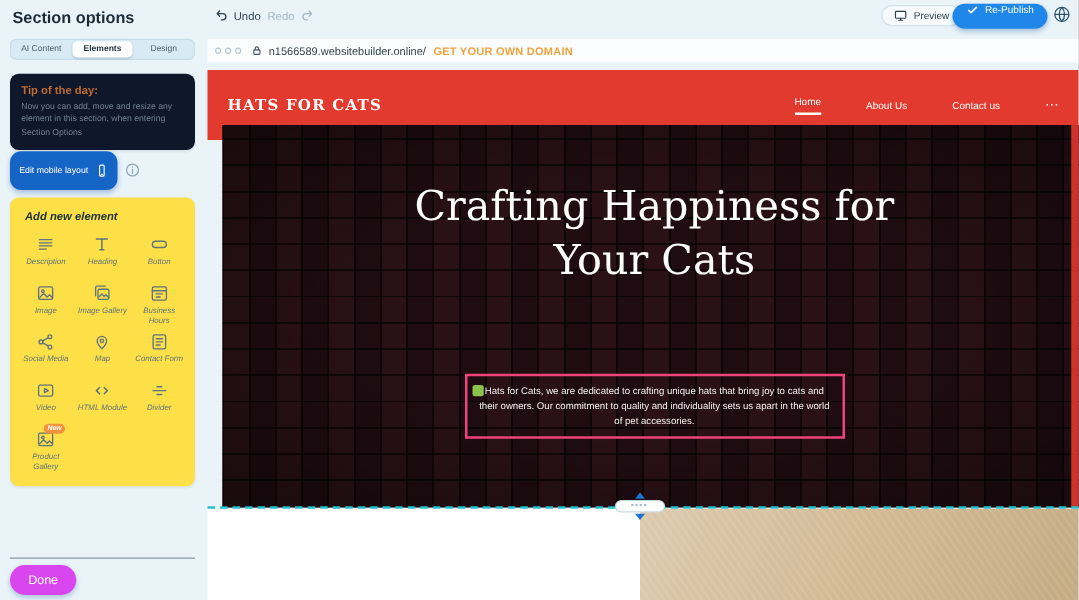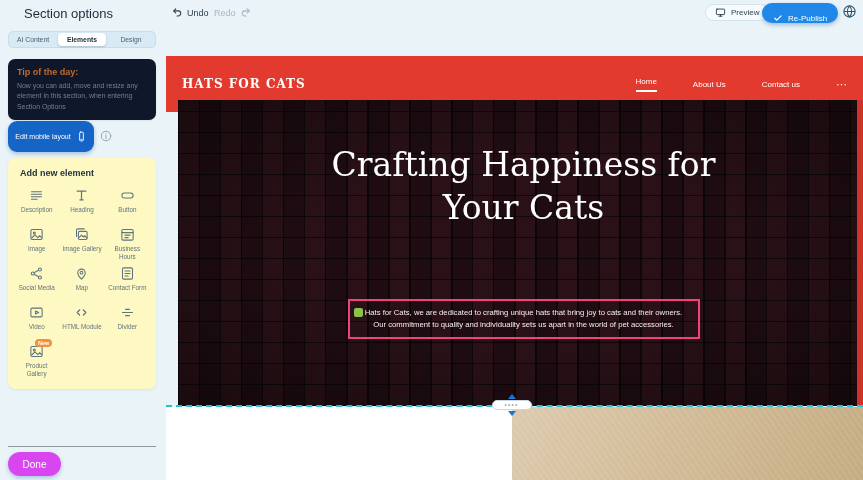--- a/index.html
+++ b/index.html
@@ -5,32 +5,32 @@
   * { box-sizing: border-box; margin: 0; padding: 0; }
   body { margin: 0; background: #e9f3f8; }
   .stage {
     position: relative; width: 863px; height: 480px;
     background: #e9f3f8; overflow: hidden;
     font-family: "Liberation Sans", sans-serif;
   }
   svg { display: block; }
 
   
-  .app-title { position: absolute; left: 10px; top: 6px; font-size: 13px; font-weight: normal; color: #1b2b37; margin-left: 14px; }
+  .app-title { position: absolute; left: 10px; top: 6px; font-size: 13px; font-weight: bold; color: #1b2b37; }
   .undo-btn, .redo-btn { position: absolute; top: 7px; display: flex; align-items: flex-end; gap: 4px; font-size: 9px; cursor: pointer; }
   .undo-btn { left: 172px; color: #30424e; }
   .redo-btn { left: 214px; color: #a3b8c4; }
   .preview-btn {
     position: absolute; left: 705px; top: 4px; height: 17px; padding: 0 9px;
     border-radius: 9px; background: #f7fbfd; border: 1px solid #d3e3ec;
     display: flex; align-items: center; gap: 5px; font-size: 8px; color: #2e3f4a; cursor: pointer;
   }
   .republish-btn {
     position: absolute; left: 762px; top: 3px; height: 20px; padding: 0 11px;
-    border-radius: 10px; background: #1f87e8; display: flex; align-items: flex-end; gap: 5px;
+    border-radius: 10px; background: #1f87e8; display: flex; align-items: flex-start; gap: 5px;
     font-size: 8px; color: #fff; box-shadow: 0 2px 4px rgba(20,90,160,.35); cursor: pointer;
   }
   .globe-btn { position: absolute; left: 842px; top: 4px; cursor: pointer; }
 
   
   .tabs {
     position: absolute; left: 8px; top: 31px; width: 148px; height: 17px;
     background: #d8eaf3; border: 1px solid #c8dde9; border-radius: 5px; display: flex;
   }
   .tab { flex: 1; display: flex; align-items: center; justify-content: center; font-size: 6.8px; color: #4a5f6c; cursor: pointer; }
@@ -45,21 +45,21 @@
 
   .edit-mobile-btn {
     position: absolute; left: 8px; top: 121px; width: 86px; height: 31px;
     background: #1565c6; border-radius: 9px; display: flex; align-items: center; justify-content: center;
     gap: 5px; color: #fff; font-size: 7px; cursor: pointer; box-shadow: 0 2px 4px rgba(20,80,160,.3);
   }
   .info-btn { position: absolute; left: 100px; top: 130px; cursor: pointer; }
 
   .add-panel {
     position: absolute; left: 8px; top: 158px; width: 148px; height: 231px;
-    background: #fef9c3; border-radius: 7px; box-shadow: 0 1px 2px rgba(30,60,80,.08);
+    background: #fde047; border-radius: 7px; box-shadow: 0 1px 2px rgba(30,60,80,.08); font-style: italic;
   }
   .add-title { padding: 10px 12px 2px; font-size: 9px; font-weight: bold; color: #22343f; }
   .grid { display: grid; grid-template-columns: repeat(3, 1fr); grid-auto-rows: 39px; padding: 5px 6px 0; }
   .gi { position: relative; display: flex; flex-direction: column; align-items: center; gap: 3px; cursor: pointer; padding-top: 3px; }
   .gi svg { width: 15px; height: 15px; }
   .gi-label { font-size: 6.3px; color: #60737d; text-align: center; line-height: 1.25; max-width: 42px; }
   .new-badge {
     position: absolute; top: -2px; right: 7px; background: #f2913c; color: #fff;
     font-size: 5.5px; font-weight: bold; padding: 1px 3px; border-radius: 5px;
   }
@@ -105,21 +105,21 @@
     position: absolute; left: 50%; top: 44px; transform: translateX(-50%);
     width: 430px; text-align: center; font-family: "DejaVu Serif", serif;
     font-size: 33px; line-height: 1.3; color: #fff; font-weight: normal; cursor: pointer;
   }
   .hero-subtitle {
     position: absolute; left: 50%; top: 151px; transform: translateX(-50%);
     font-family: "DejaVu Serif", serif; font-size: 19px; color: #d3cccc; white-space: nowrap; cursor: pointer;
   }
   .hero-text-box {
     position: absolute; left: 50%; top: 199px; transform: translateX(-50%);
-    width: 352px; border: 2px solid #f0437c; padding: 6px 9px; cursor: pointer;
+    width: 304px; border: 2px solid #f0437c; padding: 6px 9px; cursor: pointer;
   }
   .hero-paragraph { font-size: 7.7px; line-height: 1.55; color: #f4efef; text-align: center; }
   .element-marker { position: absolute; left: 4px; top: 7px; width: 9px; height: 9px; background: #8bc34a; border-radius: 2px; }
 
   .red-strip { position: absolute; left: 857px; top: 100px; width: 6px; height: 306px; background: #cf3228; cursor: pointer; }
 
   .below-white { position: absolute; left: 166px; top: 407px; width: 697px; height: 73px; background: #ffffff; }
   .next-image {
     position: absolute; left: 512px; top: 407px; width: 351px; height: 73px;
     background-image:
@@ -307,20 +307,31 @@
           </svg>
         <span class="gi-label">Product Gallery</span>
       </div>
 
     </div>
   </div>
 
   <div class="sidebar-divider"></div>
   <div class="done-btn">Done</div>
 
+  <div class="browser-bar">
+    <span class="win-dot"></span>
+    <span class="win-dot"></span>
+    <span class="win-dot"></span>
+    <svg width="9" height="9" viewBox="0 0 24 24" fill="none" stroke="#42535d" stroke-width="2.4" style="margin-left:5px">
+        <rect x="5.5" y="10.5" width="13" height="9.5" rx="1.8"></rect>
+        <path d="M8.5 10.5V7.5a3.5 3.5 0 017 0v3"></path>
+      </svg>
+    <span class="url-text">n1566589.websitebuilder.online/</span>
+    <span class="domain-cta">GET YOUR OWN DOMAIN</span>
+  </div>
 
   <div class="site-header">
     <span class="site-logo">HATS FOR CATS</span>
     <div class="site-nav">
       <span class="nav-item active">Home</span>
       <span class="nav-item">About Us</span>
       <span class="nav-item">Contact us</span>
       <span class="nav-more">⋯</span>
     </div>
   </div>

